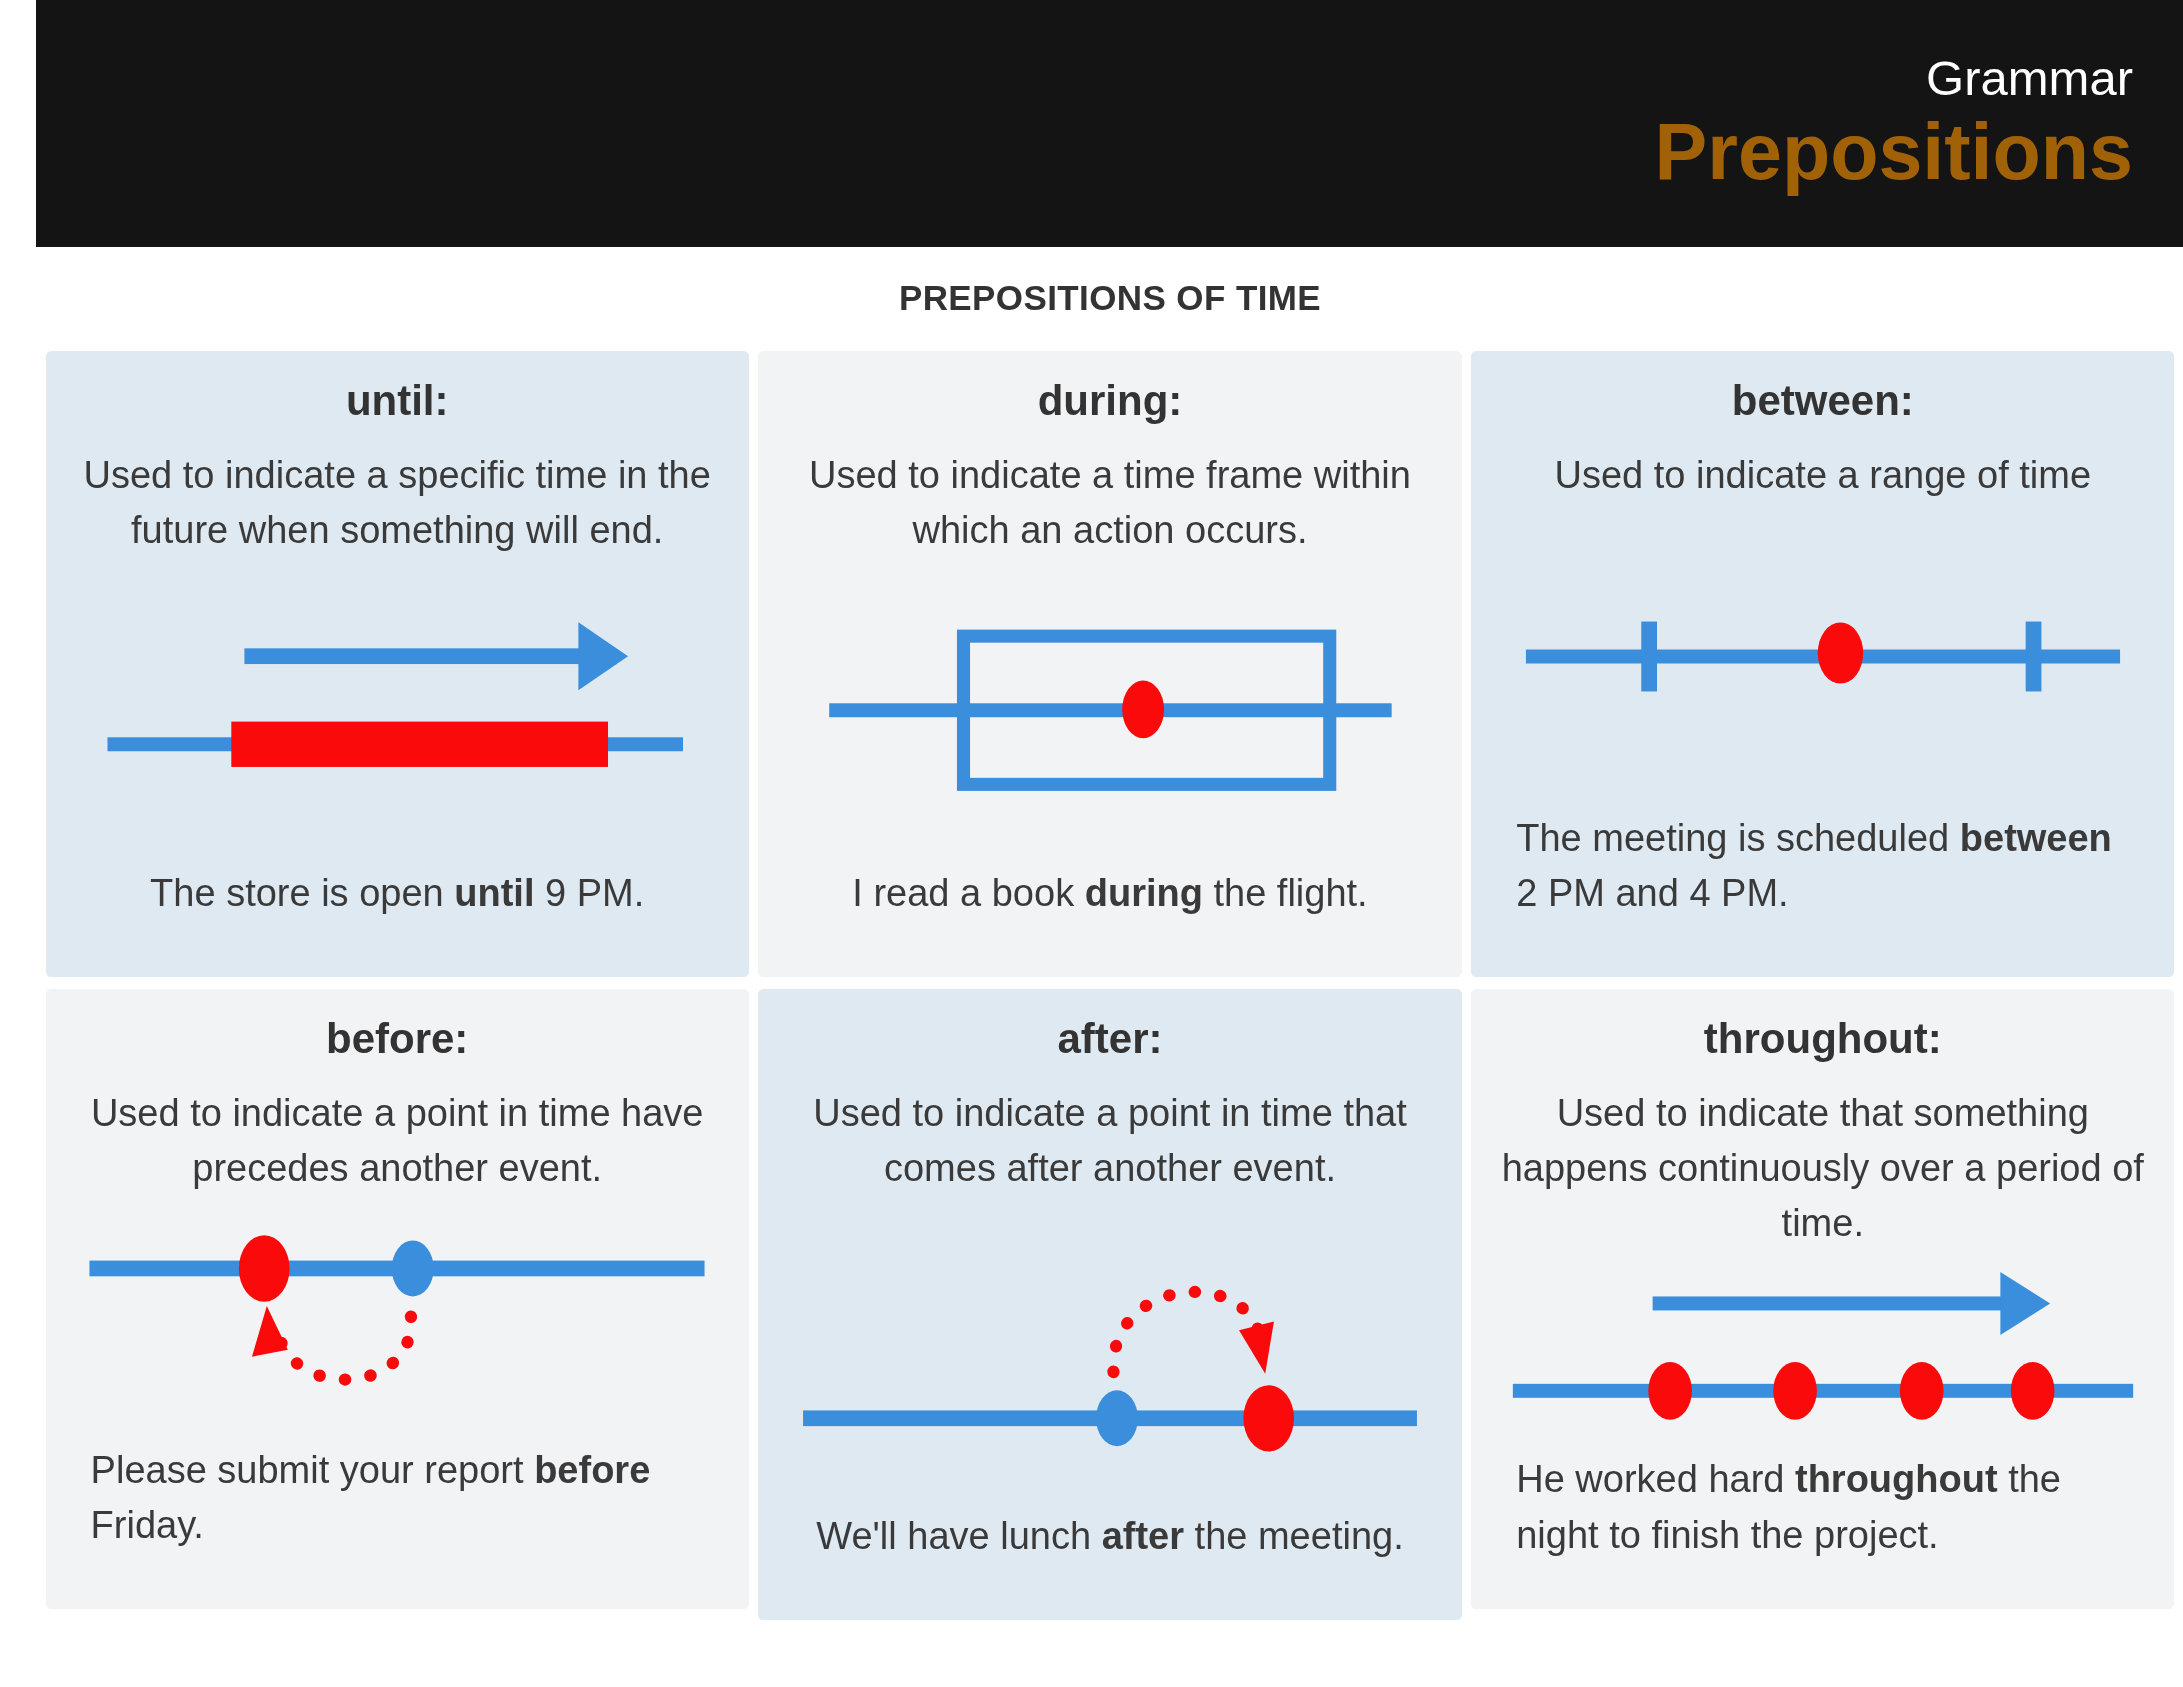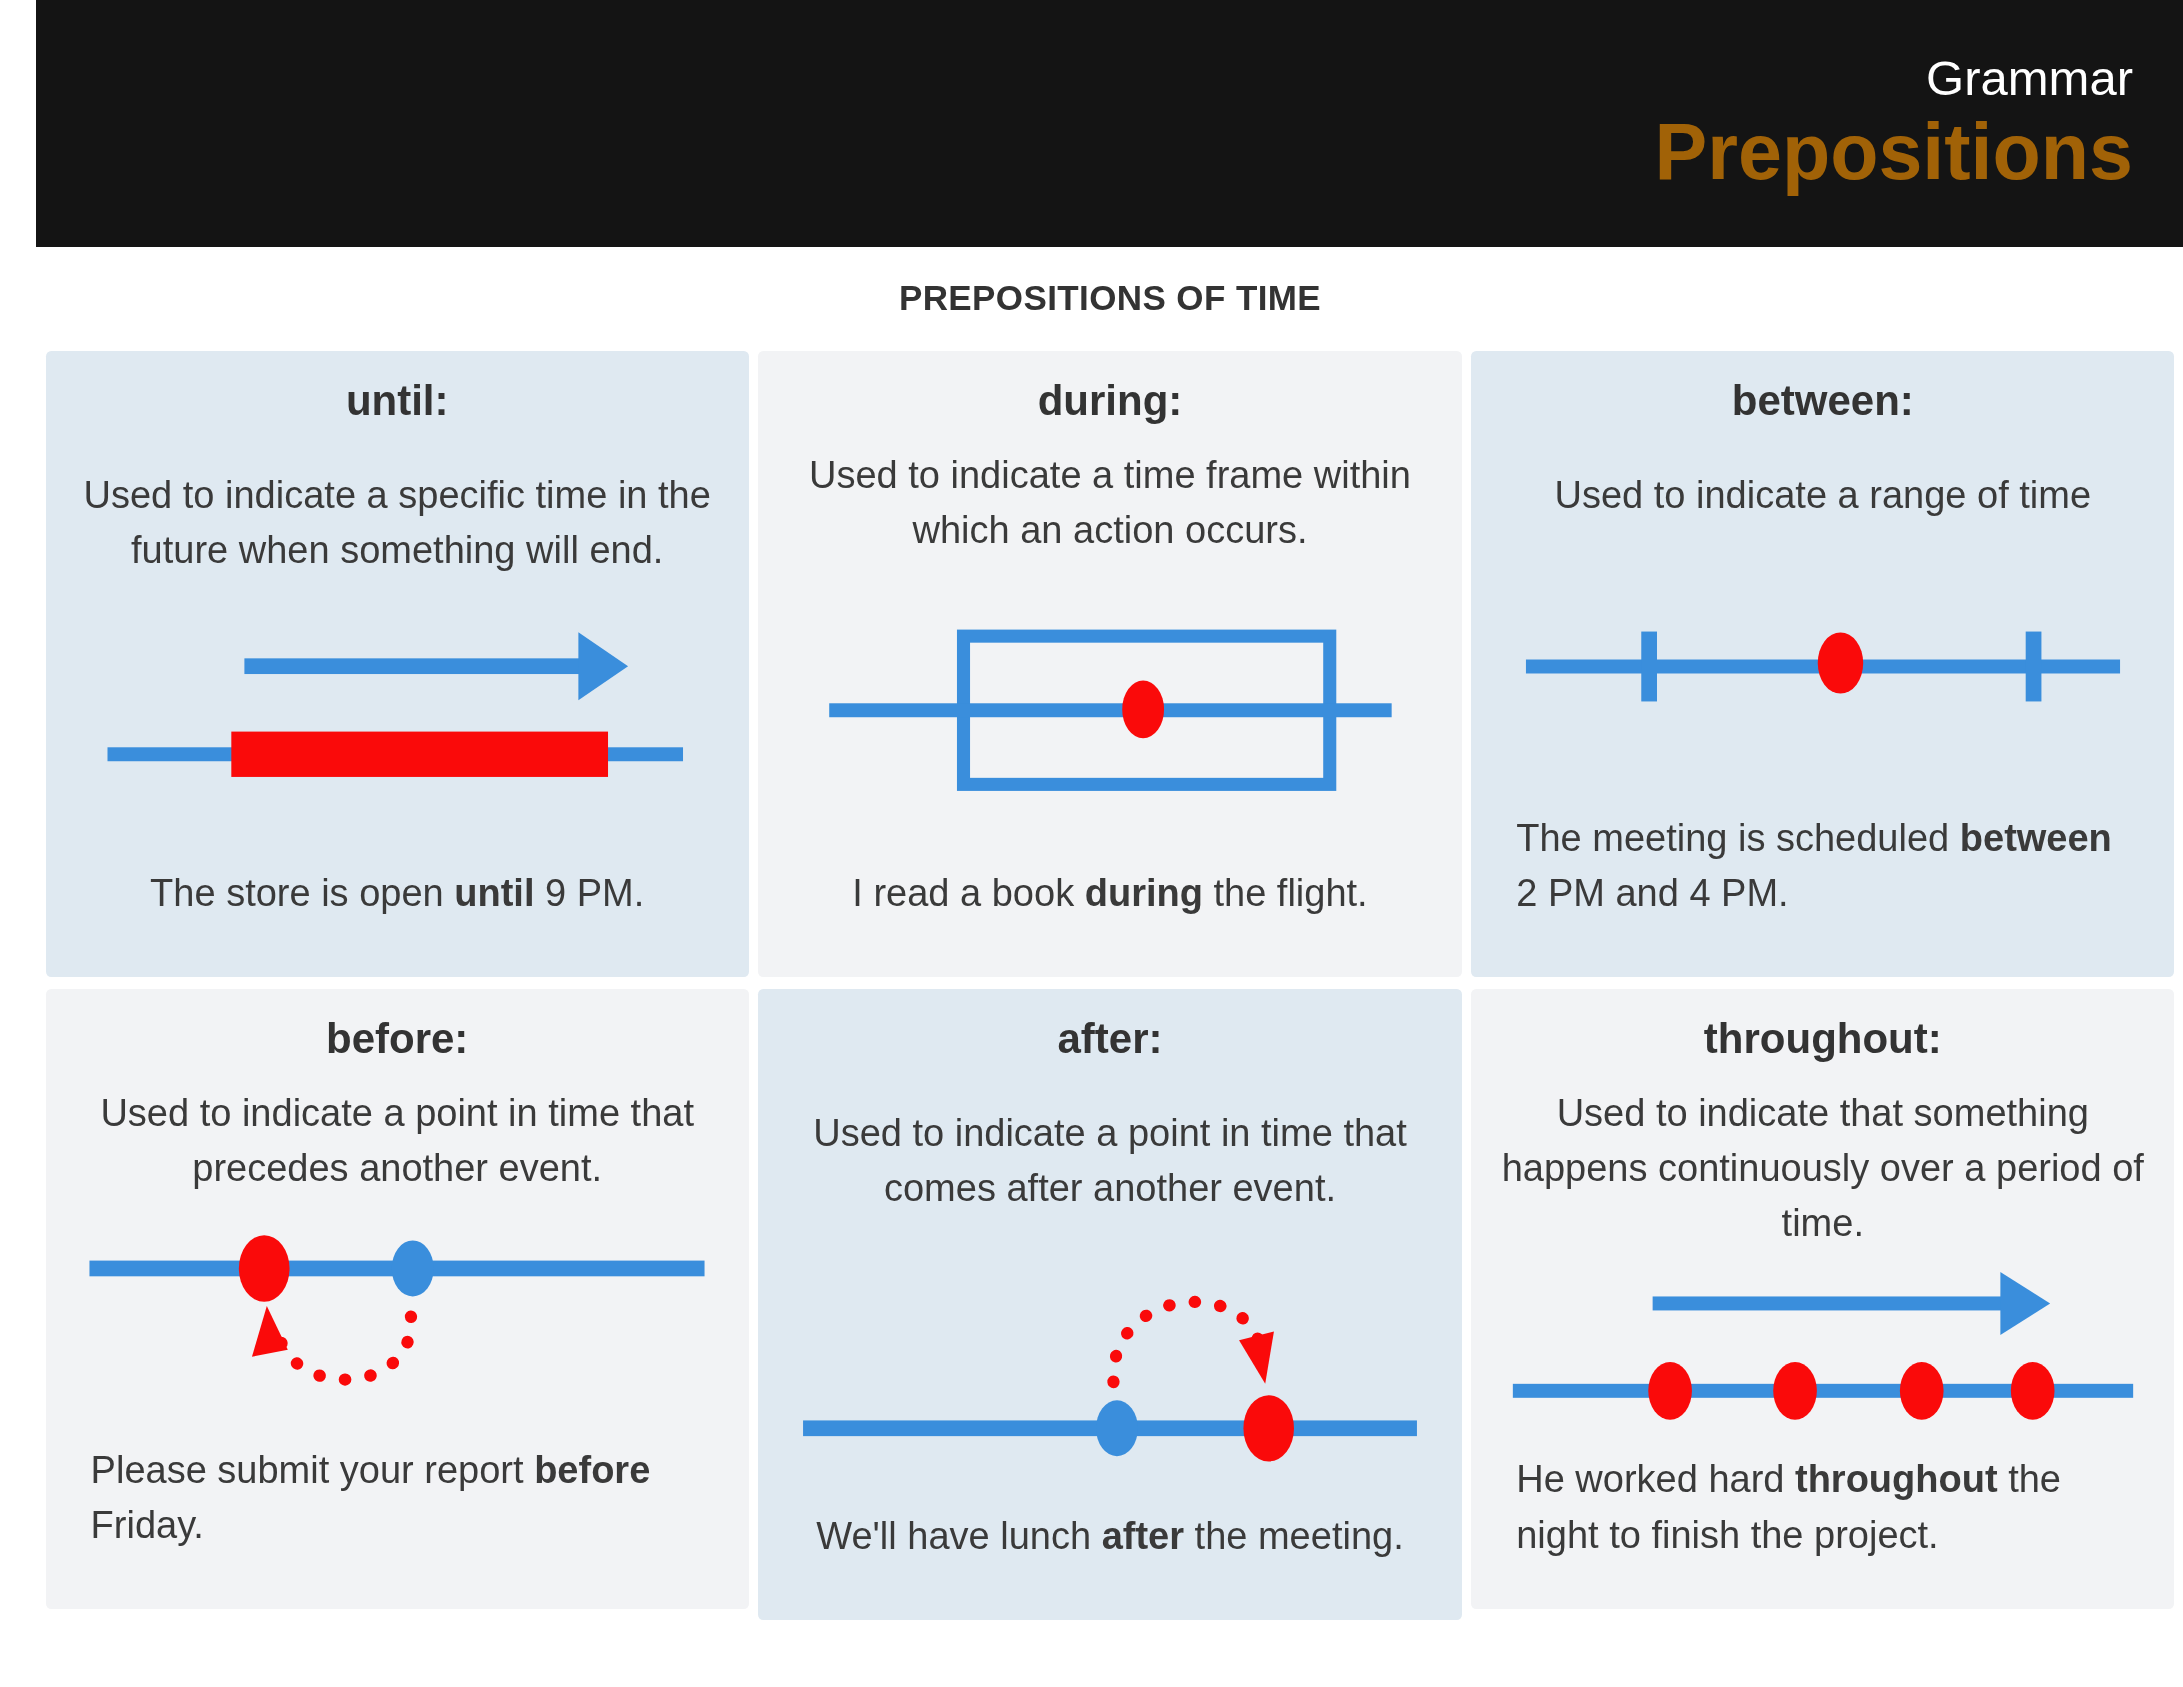--- a/index.html
+++ b/index.html
@@ -32,21 +32,21 @@
     gap:12.2px 9.6px;
     padding:0 9.6px;
     margin-top:33px;
   }
   .card{
     border-radius:5.2px;
     display:flex;flex-direction:column;align-items:center;
     height:100%;
     overflow:visible;
   }
-  .bg-blue{background:var(--card-blue-bg);gap:20px;}
+  .bg-blue{background:var(--card-blue-bg);}
   .bg-gray{background:var(--card-gray-bg);}
   .card--taller{height:calc(100% + 10.5px);}
 
   .term{font-size:42px;font-weight:700;color:#333333;margin-top:26px;text-align:center;}
   .definition{font-size:38px;font-weight:400;line-height:1.45;text-align:center;margin-top:23px;padding:0 23px;color:var(--text);}
   .diagram{flex:1;display:flex;align-items:center;justify-content:center;width:100%;}
   .diagram svg{display:block;}
   .example{font-size:38px;font-weight:400;line-height:1.45;margin-bottom:56px;padding:0 45px;color:var(--text);}
   .example strong{font-weight:700;}
 
@@ -108,21 +108,21 @@
           <rect class="blue-fill" x="172" y="60" width="18" height="80"></rect>
           <rect class="blue-fill" x="612" y="60" width="18" height="80"></rect>
           <ellipse class="red-fill" cx="400" cy="96" rx="26" ry="35"></ellipse>
         </svg>
       </div>
       <p class="example"><span>The meeting is scheduled </span><strong>between</strong><span> 2 PM and 4 PM.</span></p>
     </section>
 
     <section class="card bg-gray">
       <h3 class="term">before:</h3>
-      <p class="definition">Used to indicate a point in time that precedes another event.</p>
+      <p class="definition">Used to indicate a point in time have precedes another event.</p>
       <div class="diagram">
         <svg width="664" height="210" viewBox="0 0 760 240">
           <rect class="blue-fill" x="28" y="52" width="704" height="18"></rect>
           <ellipse class="red-fill" cx="228" cy="61" rx="29" ry="38"></ellipse>
           <ellipse class="blue-fill" cx="398" cy="61" rx="24" ry="32"></ellipse>
           <path class="red-dotted" d="M396,116 C402,205 262,212 244,135" stroke-width="14" stroke-dasharray="0.5 29"></path>
           <polygon class="red-fill" points="214,162 255,154 231,104"></polygon>
         </svg>
       </div>
       <p class="example"><span>Please submit your report </span><strong>before</strong><span> Friday.</span></p>

